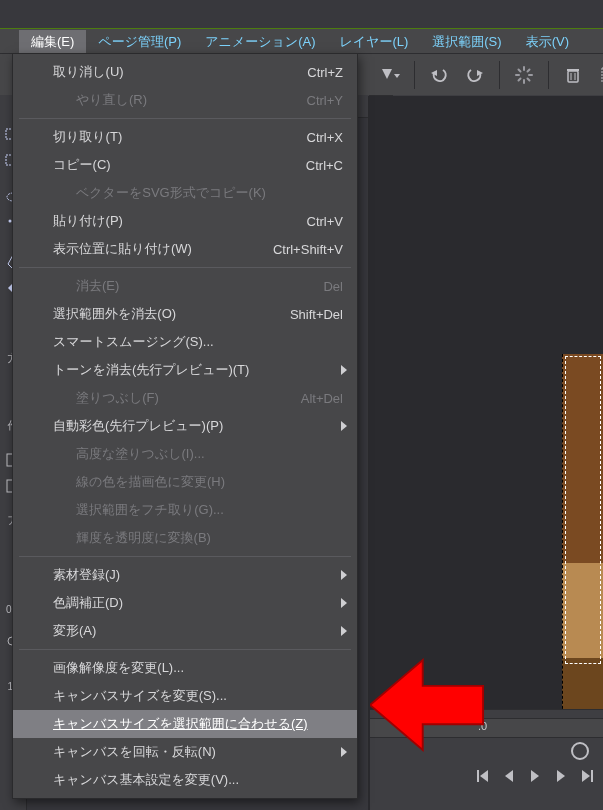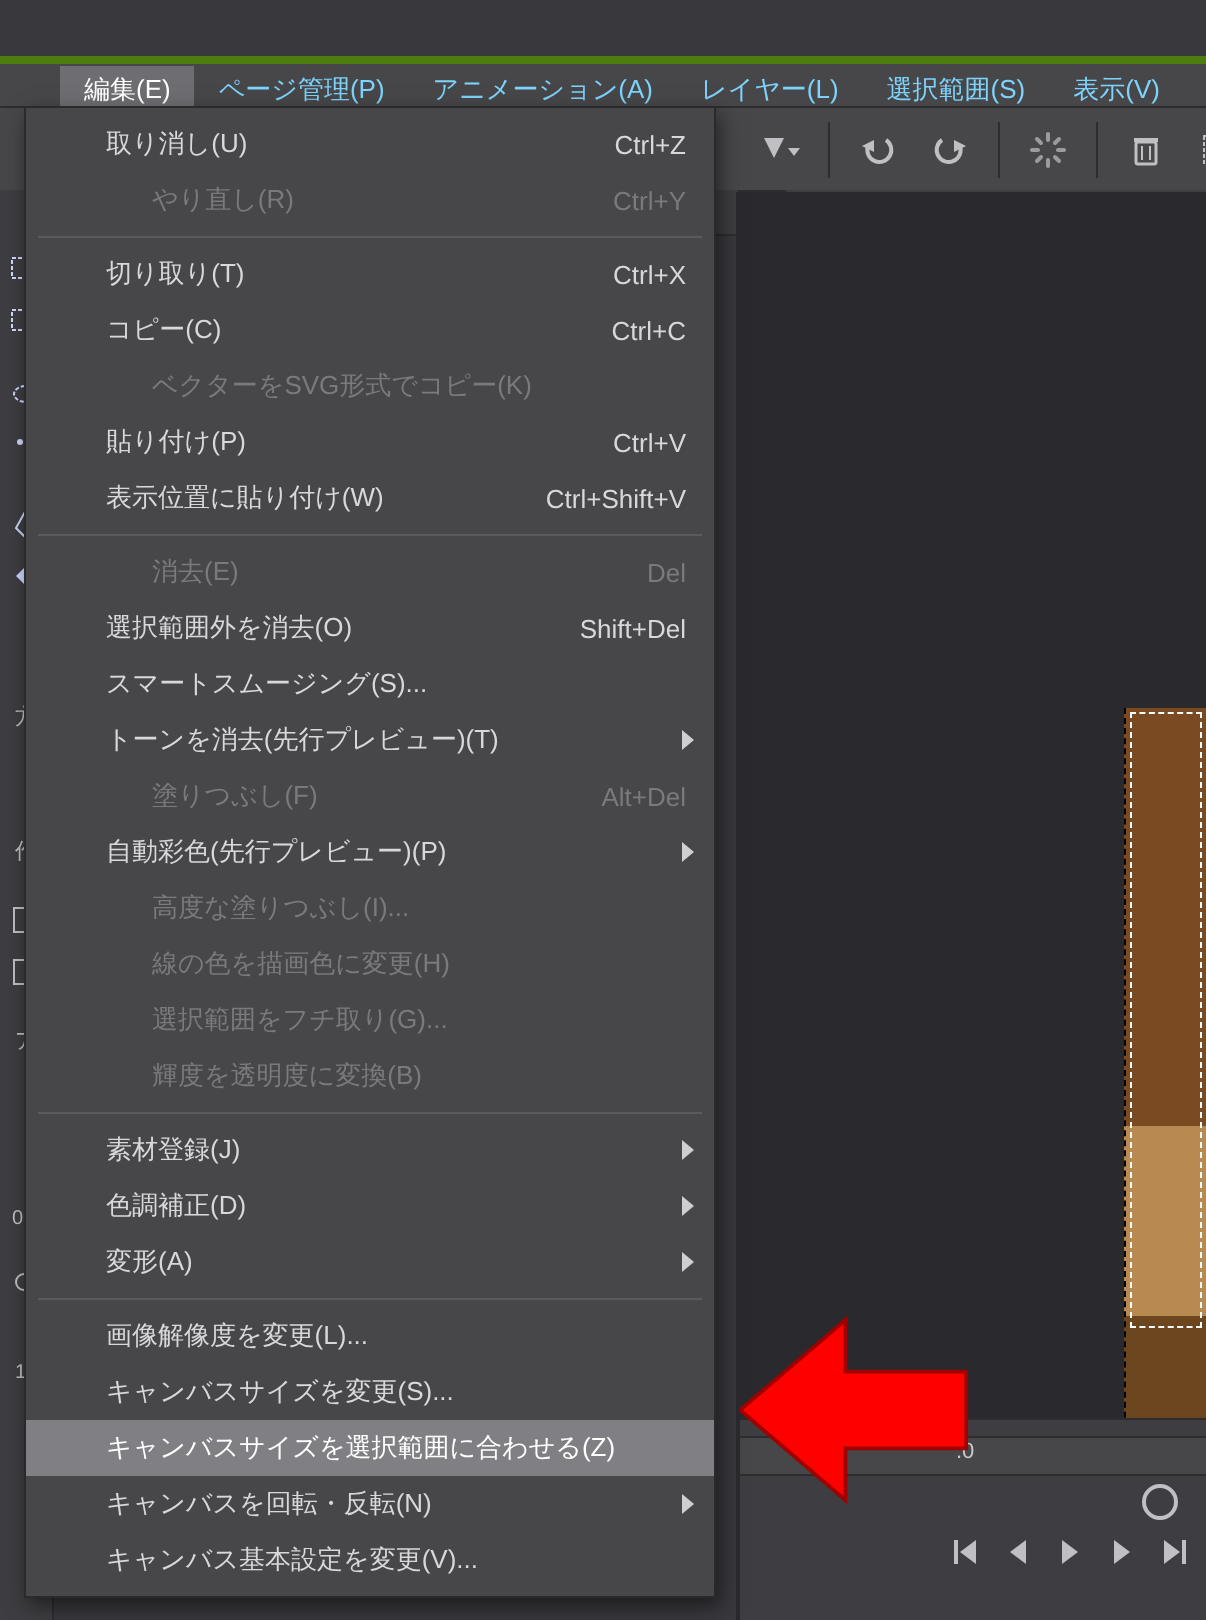--- a/index.html
+++ b/index.html
@@ -17,23 +17,23 @@
   
   .menubar {
     position: absolute;
     top: 28px;
     left: 0;
     right: 0;
     height: 25px;
     background: #474749;
     display: flex;
     align-items: center;
-    padding-left: 30px;
+    padding-left: 19px;
     gap: 0;
-    border-top: 4px solid #4d7c0f;
+    border-top: 1px solid #4d7c0f;
   }
   .menubar .mitem {
     padding: 3px 12px;
     color: #7dd3fc;
     cursor: default;
   }
   .menubar .mitem.active {
     background: #6e6e72;
     color: #fff;
   }
@@ -162,20 +162,21 @@
     height: 28px;
     padding: 0 14px 0 40px;
     position: relative;
     color: #d8d8da;
     white-space: nowrap;
   }
   .dropdown .row.disabled { color: #7a7a7e; margin-left: 23px; }
   .dropdown .row.highlight {
     background: #7f7f84;
     color: #fff;
+    text-decoration: underline;
   }
   .dropdown .row .lbl { flex: 1; }
   .dropdown .row .accel {
     margin-left: 18px;
     color: inherit;
   }
   .dropdown .row .sub-arrow {
     position: absolute;
     right: 10px;
     width: 0;

